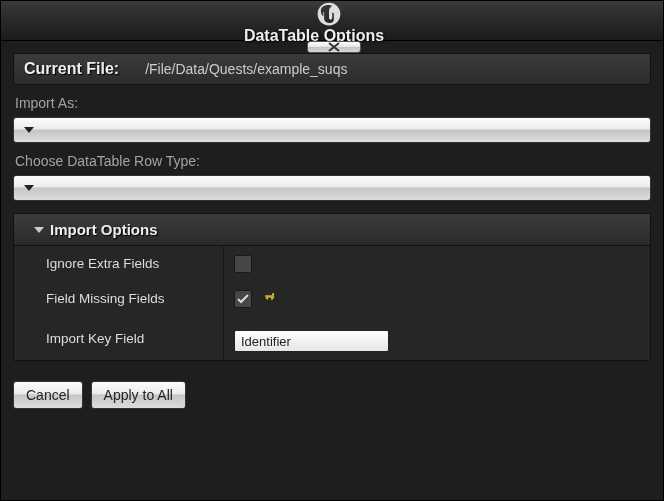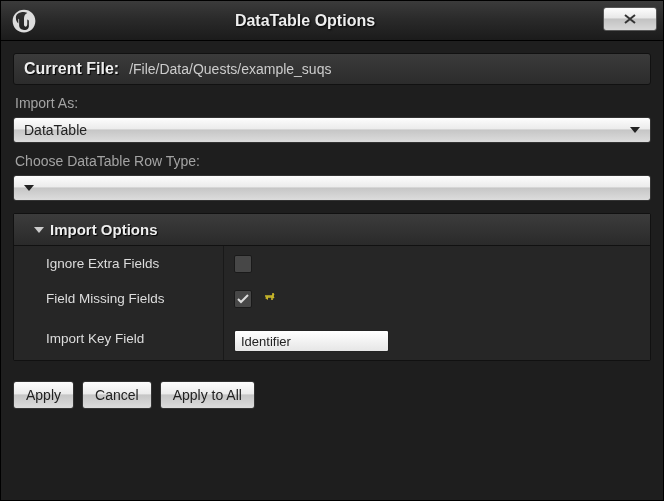--- a/index.html
+++ b/index.html
@@ -21,20 +21,21 @@
     flex-direction: column;
   }
   .titlebar {
     height: 40px;
     background: linear-gradient(to bottom, #3b3b3b 0%, #292929 50%, #1b1b1b 100%);
     display: flex;
     align-items: center;
     padding: 0 6px 0 10px;
     border-bottom: 1px solid #000;
     position: relative;
+    flex-direction: column;
   }
   .logo {
     width: 26px;
     height: 26px;
     margin-right: 10px;
   }
   .title {
     flex: 1;
     text-align: center;
     font-weight: 600;
@@ -64,21 +65,21 @@
     flex-direction: column;
     gap: 6px;
   }
   .file-row {
     background: linear-gradient(to bottom, #3b3b3b, #2c2c2c);
     border: 1px solid #111;
     border-radius: 3px;
     padding: 6px 10px;
     display: flex;
     align-items: center;
-    gap: 10px;
+    gap: 26px;
     text-align: right;
   }
   .file-row .lbl {
     font-weight: 700;
     font-size: 16px;
     color: #eee;
     text-shadow: 1px 1px 1px #000;
   }
   .file-row .path {
     font-size: 14px;
@@ -222,21 +223,20 @@
 
   <div class="content">
 
     <div class="file-row">
       <span class="lbl">Current File:</span>
       <span class="path">/File/Data/Quests/example_suqs</span>
     </div>
 
     <div class="field-label">Import As:</div>
     <div class="dropdown">
-      <span class="dd-text">DataTable</span>
       <span class="dd-arrow"></span>
     </div>
 
     <div class="field-label">Choose DataTable Row Type:</div>
     <div class="dropdown">
       <span class="dd-arrow"></span>
     </div>
 
     <div class="options-panel">
       <div class="options-header">
@@ -270,19 +270,18 @@
 
         <div class="opt-label">Import Key Field</div>
         <div class="opt-val">
           <input class="text-input" type="text" value="Identifier" style="">
         </div>
 
       </div>
     </div>
 
     <div class="button-row">
-      <div class="btn">Apply</div>
       <div class="btn">Cancel</div>
       <div class="btn">Apply to All</div>
     </div>
 
   </div>
 </div>
 
 </body></html>

